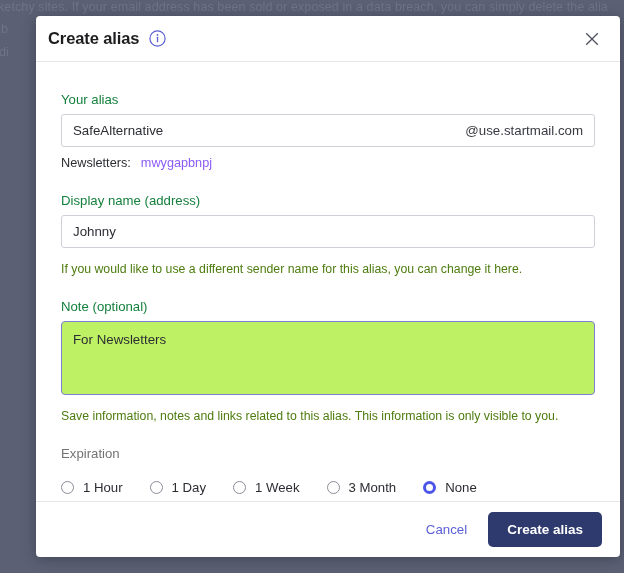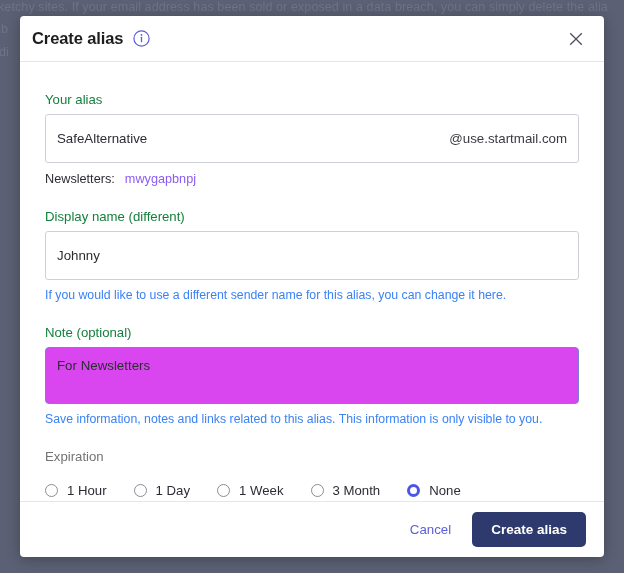--- a/index.html
+++ b/index.html
@@ -28,21 +28,21 @@
     white-space: nowrap;
     letter-spacing: 0.1px;
   }
   #bg-line-1 { top: 0px;  left: -2px; }
   #bg-line-2 { top: 22px; left: -6px; }
   #bg-line-3 { top: 45px; left: -8px; }
 
   
   #modal {
     position: absolute;
-    left: 20px;
+    left: 36px;
     top: 16px;
     width: 584px;
     height: 541px;
     background: #ffffff;
     border-radius: 4px;
     box-shadow: 0 2px 14px rgba(0,0,0,0.28);
     display: flex;
     flex-direction: column;
     overflow: hidden;
   }
@@ -90,21 +90,21 @@
 
   .field-label {
     font-size: 13.2px;
     color: #15803d;
     margin-bottom: 7px;
   }
 
   .text-input {
     width: 100%;
     box-sizing: border-box;
-    height: 49px;
+    height: 33px;
     border: 1px solid #cfd1d8;
     border-radius: 3px;
     background: #ffffff;
     display: flex;
     align-items: center;
     padding: 0 11px;
     font-size: 13.3px;
     color: #2c2d33;
   }
   .input-value { flex: 1 1 auto; }
@@ -117,34 +117,34 @@
     display: flex;
     align-items: baseline;
   }
   #suggestion-link {
     margin-left: 10px;
     color: #8b5cf6;
     cursor: pointer;
   }
 
   .help-text {
-    margin-top: 8px;
+    margin-top: 14px;
     font-size: 12.3px;
-    color: #3b82f6;
+    color: #4d7c0f;
   }
 
   .section { margin-top: 23px; }
 
   #note-textarea {
     width: 100%;
     box-sizing: border-box;
-    height: 57px;
+    height: 74px;
     border: 1px solid #7b7fd4;
     border-radius: 4px;
-    background: #d946ef;
+    background: #bef264;
     padding: 9px 11px;
     font-size: 13.3px;
     color: #2c2d33;
     line-height: 1.3;
   }
 
   #expiration-label {
     font-size: 13.2px;
     color: #737373;
   }
@@ -241,21 +241,21 @@
         <span class="input-value">SafeAlternative</span>
         <span class="input-suffix">@use.startmail.com</span>
       </div>
       <div id="suggestion-row">
         <span>Newsletters:</span>
         <span id="suggestion-link">mwygapbnpj</span>
       </div>
     </div>
 
     <div class="section">
-      <div class="field-label">Display name (different)</div>
+      <div class="field-label">Display name (address)</div>
       <div class="text-input">
         <span class="input-value">Johnny</span>
       </div>
       <div class="help-text">If you would like to use a different sender name for this alias, you can change it here.</div>
     </div>
 
     <div class="section">
       <div class="field-label">Note (optional)</div>
       <div id="note-textarea">For Newsletters</div>
       <div class="help-text">Save information, notes and links related to this alias. This information is only visible to you.</div>

